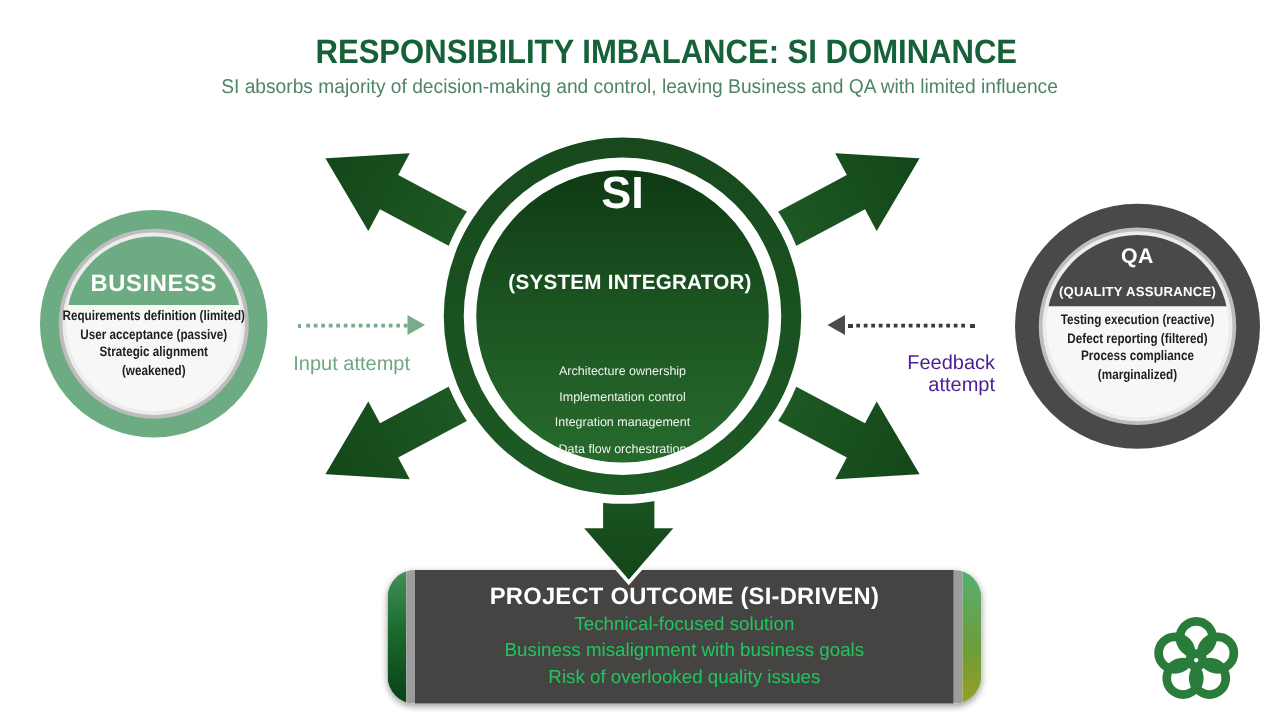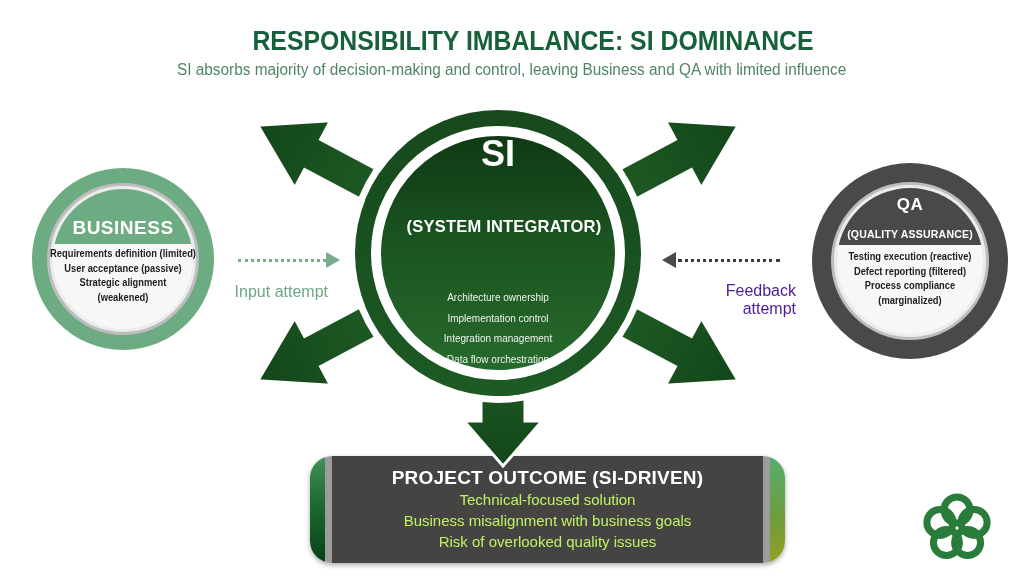--- a/index.html
+++ b/index.html
@@ -88,21 +88,21 @@
     margin-left:16px;
   }
   .strip-left{width:15px;background:linear-gradient(180deg,#43905a 0%,#1c6b2e 45%,#073f18 100%);}
   .strip-right{width:15px;background:linear-gradient(180deg,#56ae72 0%,#6f9c3a 60%,#97a023 100%);}
   .strip-silver{width:7px;background:#9c9c9c;}
   .outcome-main{
     flex:1;background:#454443;color:#fff;text-align:center;
     padding-top:11px;box-sizing:border-box;
   }
   .outcome-title{font-size:19px;font-weight:bold;letter-spacing:.2px;}
-  .outcome-item{font-size:15px;line-height:21px;color:#bef264;}
+  .outcome-item{font-size:15px;line-height:21px;color:#22c55e;}
   .outcome-item:first-of-type{margin-top:4px;}
   
   .brand-logo{position:absolute;left:918px;top:492px;z-index:1;}
 </style>
 </head>
 <body>
 
 <div id="canvas">
 
   <div class="hdr-title">

